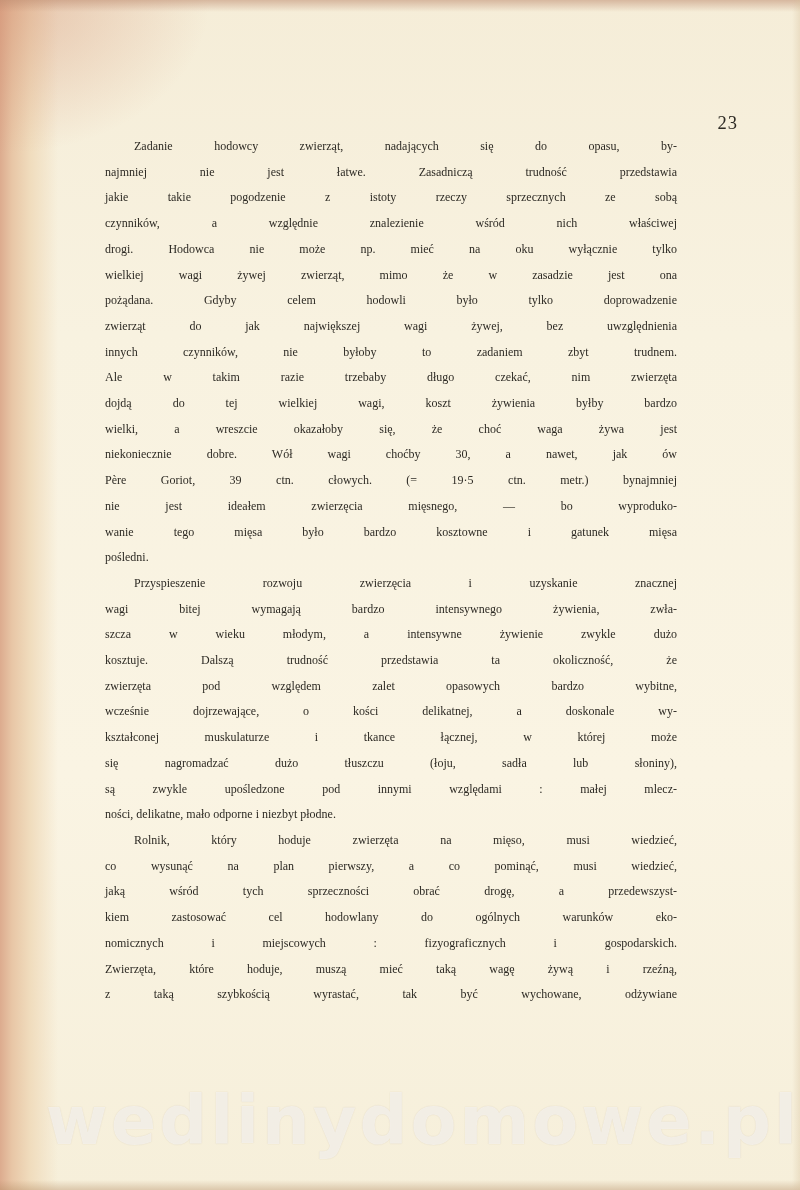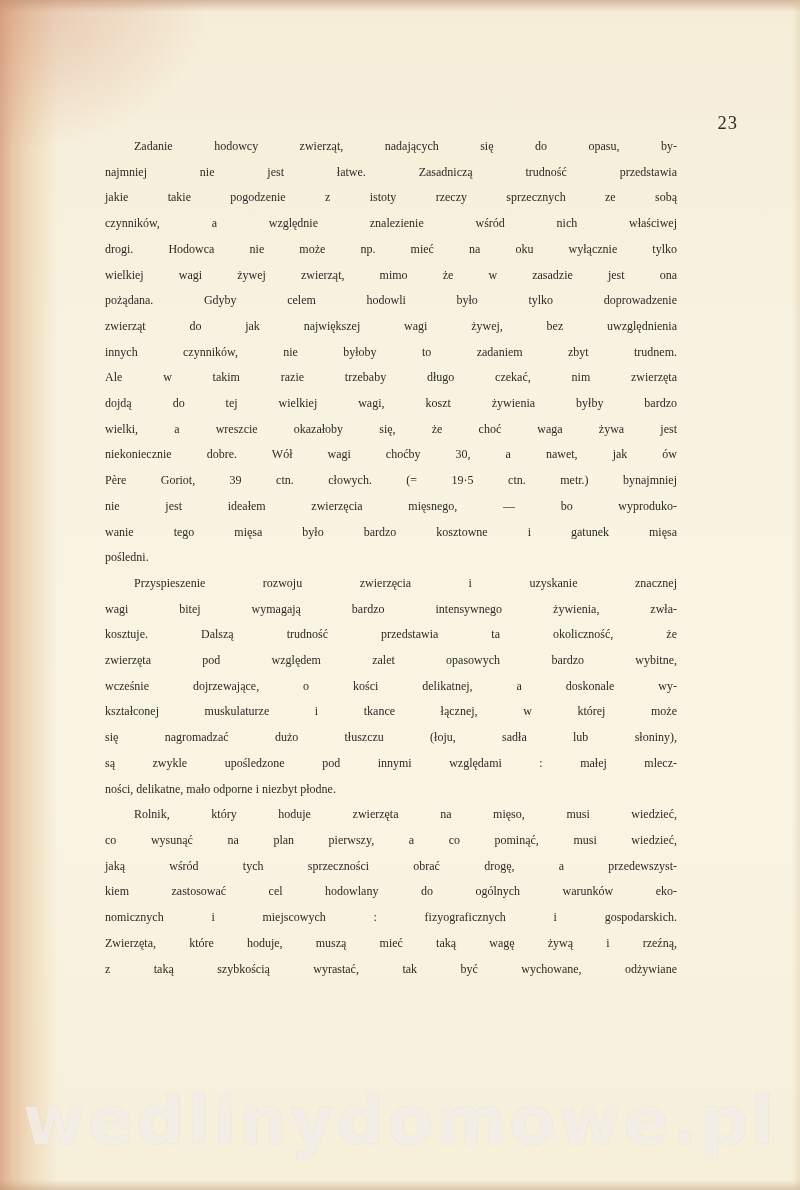--- a/index.html
+++ b/index.html
@@ -57,21 +57,21 @@
   }
   .line { text-align: justify; text-align-last: justify; }
   .line.last { text-align-last: left; }
   .line.indent { text-indent: 29px; }
   .italic { }
   .watermark {
     position: absolute;
     left: 0; right: 0;
     bottom: 30px;
     z-index: 5;
-    text-align: center;
+    text-align: right;
     font-family: "DejaVu Sans", "Liberation Sans", sans-serif;
     font-weight: 700;
     font-size: 67px;
     letter-spacing: 3px;
     color: rgba(255,255,255,0.66);
     text-shadow: 0 0 1px rgba(180,160,130,0.45);
     pointer-events: none;
   }
 </style>
 </head>
@@ -99,20 +99,21 @@
       <div class="line"><span>Ale w takim razie trzebaby długo czekać, nim zwierzęta</span></div>
       <div class="line"><span>dojdą do tej wielkiej wagi, koszt żywienia byłby bardzo</span></div>
       <div class="line"><span>wielki, a wreszcie okazałoby się, że choć waga żywa jest</span></div>
       <div class="line"><span>niekoniecznie dobre. Wół wagi choćby 30, a nawet, jak ów</span></div>
       <div class="line"><span class="italic">Père Goriot</span><span>, 39 ctn. cłowych. (= 19·5 ctn. metr.) bynajmniej</span></div>
       <div class="line"><span>nie jest ideałem zwierzęcia mięsnego, — bo wyproduko-</span></div>
       <div class="line"><span>wanie tego mięsa było bardzo kosztowne i gatunek mięsa</span></div>
       <div class="line last"><span>pośledni.</span></div>
       <div class="line indent"><span>Przyspieszenie rozwoju zwierzęcia i uzyskanie znacznej</span></div>
       <div class="line"><span>wagi bitej wymagają bardzo intensywnego żywienia, zwła-</span></div>
+      <div class="line"><span>szcza w wieku młodym, a intensywne żywienie zwykle dużo</span></div>
       <div class="line"><span>kosztuje. Dalszą trudność przedstawia ta okoliczność, że</span></div>
       <div class="line"><span>zwierzęta pod względem zalet opasowych bardzo wybitne,</span></div>
       <div class="line"><span>wcześnie dojrzewające, o kości delikatnej, a doskonale wy-</span></div>
       <div class="line"><span>kształconej muskulaturze i tkance łącznej, w której może</span></div>
       <div class="line"><span>się nagromadzać dużo tłuszczu (łoju, sadła lub słoniny),</span></div>
       <div class="line"><span>są zwykle upośledzone pod innymi względami : małej mlecz-</span></div>
       <div class="line last"><span>ności, delikatne, mało odporne i niezbyt płodne.</span></div>
       <div class="line indent"><span>Rolnik, który hoduje zwierzęta na mięso, musi wiedzieć,</span></div>
       <div class="line"><span>co wysunąć na plan pierwszy, a co pominąć, musi wiedzieć,</span></div>
       <div class="line"><span>jaką wśród tych sprzeczności obrać drogę, a przedewszyst-</span></div>

